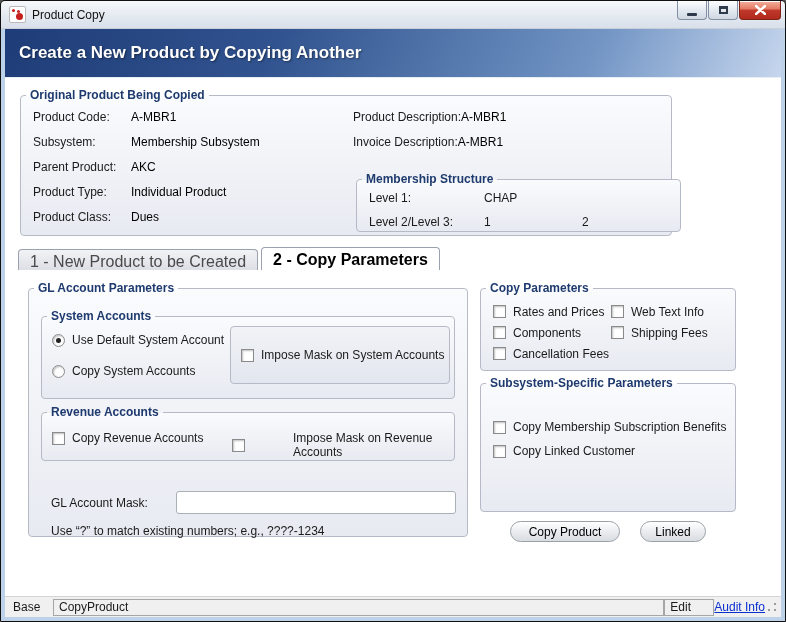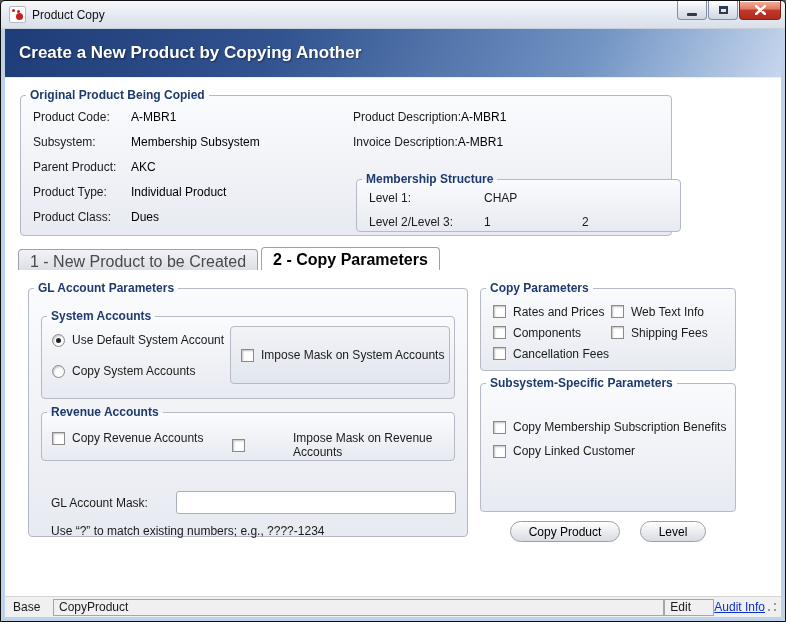--- a/index.html
+++ b/index.html
@@ -335,21 +335,21 @@
           <span>Copy Membership Subscription Benefits</span>
         </label>
         <label class="cb-row s2">
           <span class="cb"></span>
           <span>Copy Linked Customer</span>
         </label>
       </fieldset>
 
       <div class="actions">
         <button class="pill primary">Copy Product</button>
-        <button class="pill secondary">Level</button>
+        <button class="pill secondary">Linked</button>
       </div>
 
     </div>
 
     <div class="statusbar">
       <span class="base-label">Base</span>
       <div class="status-field sf-path">CopyProduct</div>
       <div class="status-field sf-mode">Edit</div>
       <a class="audit">Audit Info</a>
       <span class="grip"></span>

